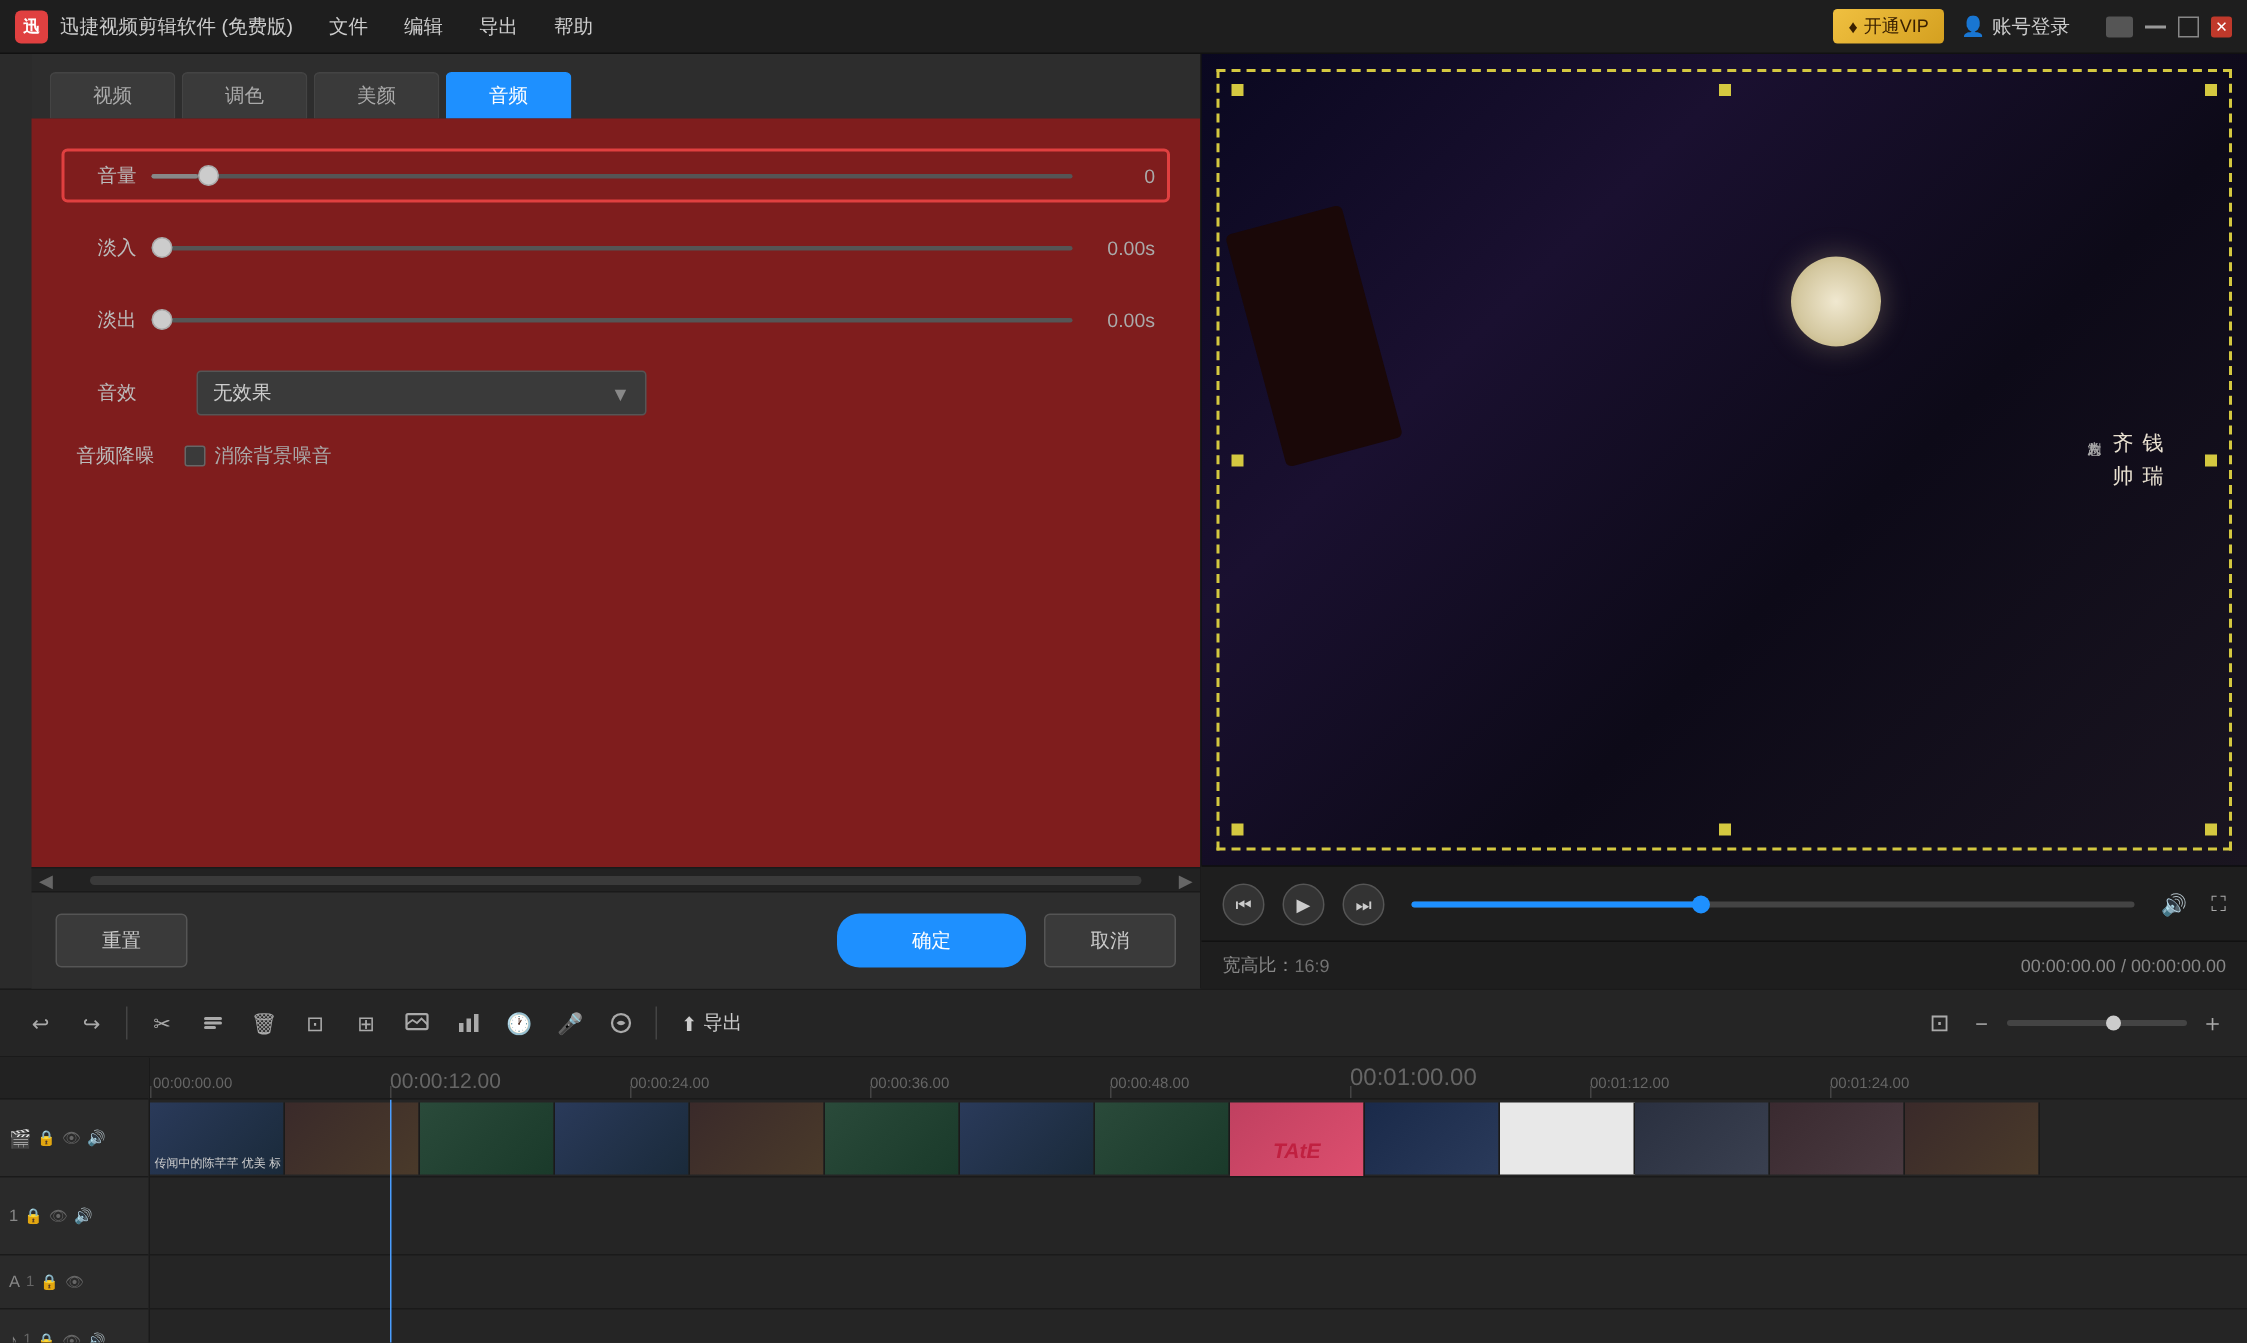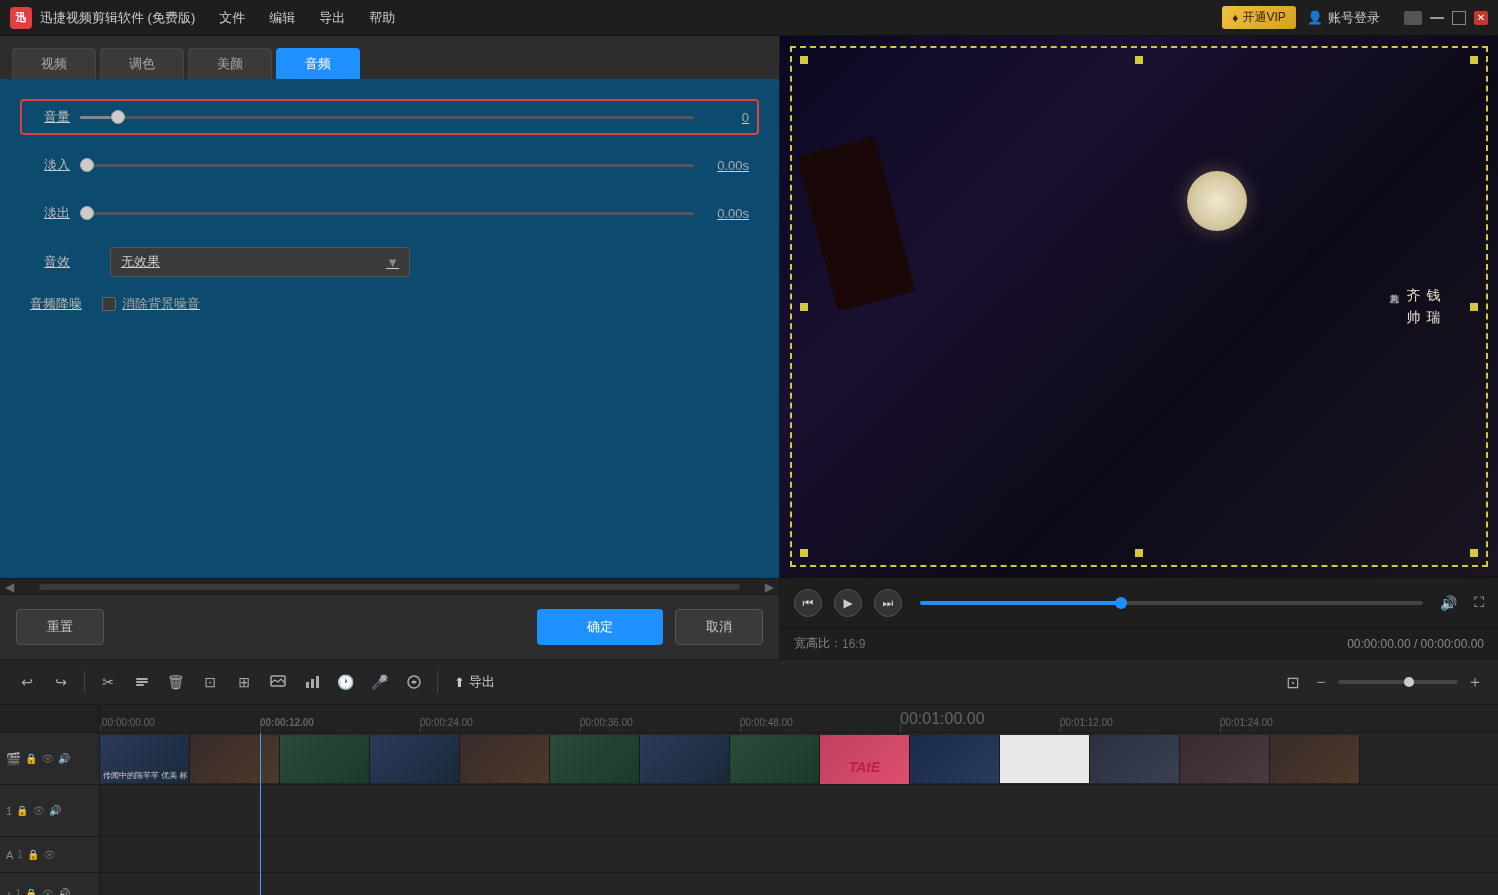--- a/index.html
+++ b/index.html
@@ -10,32 +10,32 @@
     #titlebar .logo { width: 22px; height: 22px; background: #e04040; border-radius: 4px; display: flex; align-items: center; justify-content: center; color: white; font-size: 11px; font-weight: bold; margin-right: 8px; }
     #titlebar .app-title { color: #ccc; font-size: 13px; margin-right: 20px; }
     #titlebar .menu-bar { display: flex; gap: 16px; }
     #titlebar .menu-item { color: #ccc; font-size: 13px; cursor: pointer; padding: 2px 4px; }
     #titlebar .right-controls { margin-left: auto; display: flex; align-items: center; gap: 12px; }
     #titlebar .vip-btn { background: linear-gradient(135deg, #f0c040, #d4a020); color: #3a2000; padding: 3px 10px; border-radius: 3px; font-size: 12px; cursor: pointer; display: flex; align-items: center; gap: 4px; }
     #titlebar .login-btn { color: #ccc; font-size: 13px; cursor: pointer; display: flex; align-items: center; gap: 4px; }
     #titlebar .window-controls { display: flex; gap: 8px; margin-left: 12px; }
 
     
-    #main { display: flex; height: calc(895px - 36px - 36px - 200px); }
+    #main { display: flex; height: calc(895px - 36px - 36px - 200px); margin-left: 21px; }
 
     
     #left-panel { width: 780px; height: 100%; background: #2d2d2d; border-right: 1px solid #1a1a1a; display: flex; flex-direction: column; }
 
     
     #panel-tabs { display: flex; gap: 4px; padding: 12px 12px 0; background: #2d2d2d; }
     .panel-tab { padding: 6px 28px; border-radius: 4px 4px 0 0; cursor: pointer; font-size: 13px; color: #aaa; background: #3a3a3a; border: 1px solid #444; border-bottom: none; }
     .panel-tab.active { background: #1e90ff; color: white; border-color: #1e90ff; }
 
     
-    #panel-content { flex: 1; padding: 20px; background: #0c4a6e; overflow-y: auto; text-decoration: underline; }
+    #panel-content { flex: 1; padding: 20px; background: #7f1d1d; overflow-y: auto; }
     .slider-row { display: flex; align-items: center; gap: 10px; padding: 8px 10px; border-radius: 4px; }
     .slider-row.highlighted { border: 2px solid #e04040; padding: 6px 8px; }
     .slider-label { width: 40px; text-align: right; color: #bbb; font-size: 13px; flex-shrink: 0; }
     .slider-track-container { flex: 1; position: relative; height: 20px; display: flex; align-items: center; }
     .slider-track { width: 100%; height: 3px; background: #555; border-radius: 2px; position: relative; }
     .slider-fill { height: 100%; background: #888; border-radius: 2px; }
     .slider-thumb { width: 14px; height: 14px; background: #ccc; border-radius: 50%; position: absolute; top: 50%; transform: translateY(-50%); cursor: pointer; border: 1px solid #aaa; }
     .slider-value { width: 45px; text-align: right; color: #aaa; font-size: 13px; flex-shrink: 0; }
 
     
@@ -53,21 +53,21 @@
 
     
     #panel-scrollbar { height: 16px; background: #222; display: flex; align-items: center; border-top: 1px solid #1a1a1a; }
     #panel-scrollbar-track { flex: 1; margin: 0 20px; height: 6px; background: #3a3a3a; border-radius: 3px; }
     #panel-scrollbar-left { padding: 0 5px; color: #666; cursor: pointer; font-size: 12px; }
     #panel-scrollbar-right { padding: 0 5px; color: #666; cursor: pointer; font-size: 12px; }
 
     
     #panel-buttons { padding: 14px 16px; display: flex; gap: 12px; background: #2d2d2d; border-top: 1px solid #1a1a1a; }
     .btn-reset { padding: 8px 30px; background: #3a3a3a; border: 1px solid #555; color: #ccc; border-radius: 4px; cursor: pointer; font-size: 13px; }
-    .btn-confirm { padding: 8px 50px; background: #1e90ff; border: none; color: white; border-radius: 4px; cursor: pointer; font-size: 13px; margin-left: auto; }
+    .btn-confirm { padding: 8px 50px; background: #1e90ff; border: none; color: white; border-radius: 15px; cursor: pointer; font-size: 13px; margin-left: auto; }
     .btn-cancel { padding: 8px 30px; background: #3a3a3a; border: 1px solid #555; color: #ccc; border-radius: 4px; cursor: pointer; font-size: 13px; }
 
     
     #right-panel { flex: 1; background: #1a1a1a; display: flex; flex-direction: column; position: relative; }
     #preview-area { flex: 1; position: relative; overflow: hidden; background: #0d0d0d; }
     #preview-video { width: 100%; height: 100%; background: #0a0a15; position: relative; overflow: hidden; }
     .preview-dashed-border { position: absolute; top: 10px; left: 10px; right: 10px; bottom: 10px; border: 2px dashed #d4c840; pointer-events: none; }
     .preview-corner { position: absolute; width: 8px; height: 8px; background: #d4c840; }
     .preview-corner.tl { top: 8px; left: 8px; }
     .preview-corner.tr { top: 8px; right: 8px; }
@@ -397,21 +397,21 @@
       <span class="track-vol">🔊</span>
     </div>
 
   </div>
 
   <div id="timeline-content" style="position:relative;">
 
     <div id="timeline-ruler" style="position:relative;height:28px;overflow:hidden;">
       <div style="position:absolute;bottom:4px;left:2px;font-size:10px;color:#666;">00:00:00.00</div>
       <div style="position:absolute;bottom:0;left:0;height:8px;width:1px;background:#444;"></div>
-      <div style="position:absolute;bottom:4px;left:160px;font-size:10px;color:#666;font-weight:bold;">00:00:12.00</div>
+      <div style="position:absolute;bottom:4px;left:160px;font-size:14px;color:#666;">00:00:12.00</div>
       <div style="position:absolute;bottom:0;left:160px;height:8px;width:1px;background:#444;"></div>
       <div style="position:absolute;bottom:4px;left:320px;font-size:10px;color:#666;">00:00:24.00</div>
       <div style="position:absolute;bottom:0;left:320px;height:8px;width:1px;background:#444;"></div>
       <div style="position:absolute;bottom:4px;left:480px;font-size:10px;color:#666;">00:00:36.00</div>
       <div style="position:absolute;bottom:0;left:480px;height:8px;width:1px;background:#444;"></div>
       <div style="position:absolute;bottom:4px;left:640px;font-size:10px;color:#666;">00:00:48.00</div>
       <div style="position:absolute;bottom:0;left:640px;height:8px;width:1px;background:#444;"></div>
       <div style="position:absolute;bottom:4px;left:800px;font-size:16px;color:#666;">00:01:00.00</div>
       <div style="position:absolute;bottom:0;left:800px;height:8px;width:1px;background:#444;"></div>
       <div style="position:absolute;bottom:4px;left:960px;font-size:10px;color:#666;">00:01:12.00</div>

